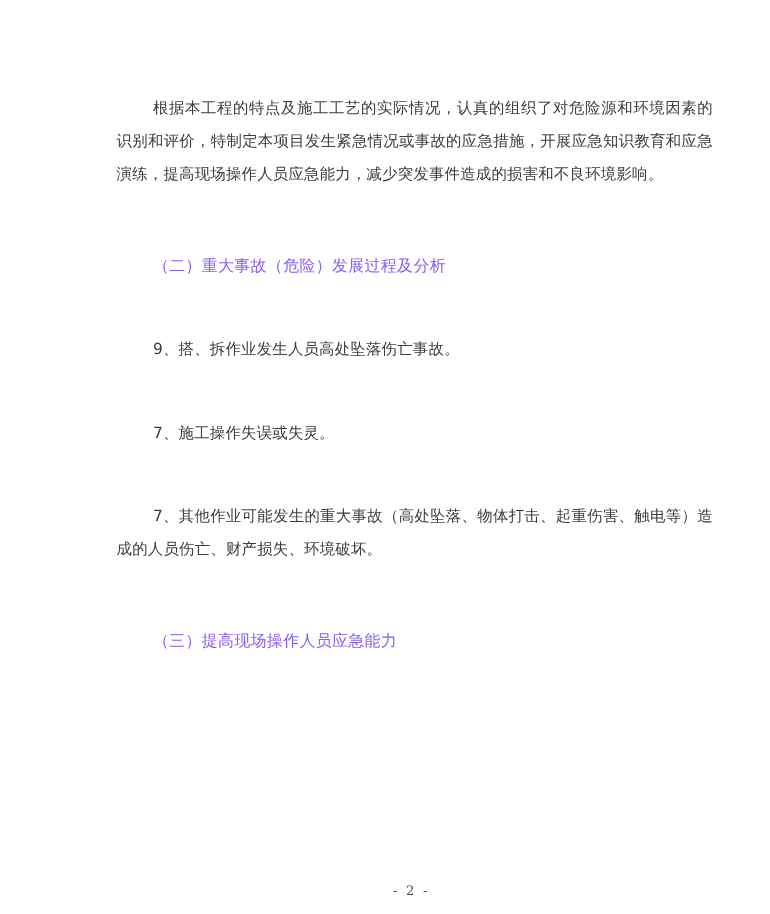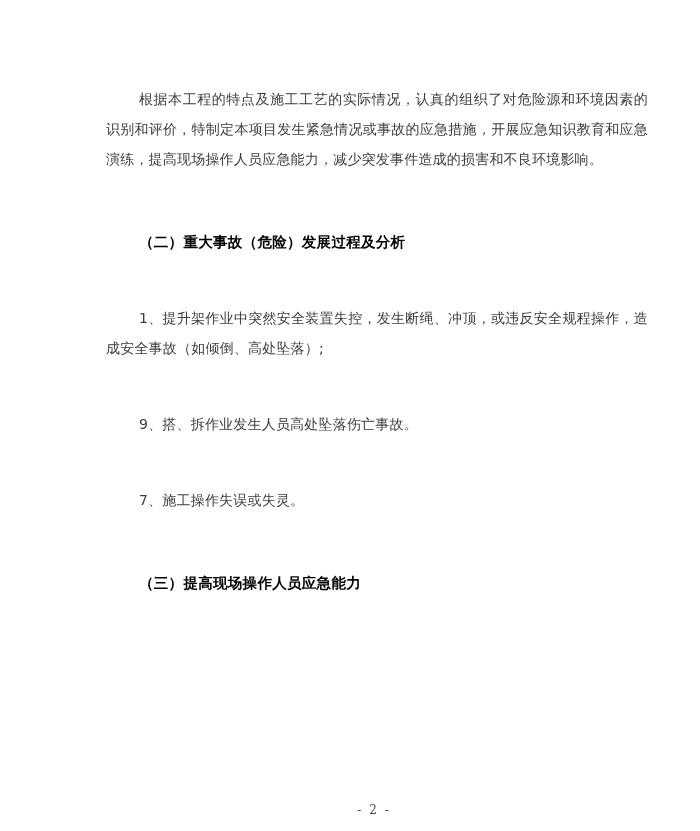--- a/index.html
+++ b/index.html
@@ -31,22 +31,22 @@
     color: #3c3c3c;
     text-align: justify;
     text-indent: 33px;
     margin-bottom: 22px;
     letter-spacing: 0.2px;
   }
 
   .heading {
     font-size: 14.5px;
     line-height: 30px;
-    font-weight: 700;
-    color: #000000;
+    font-weight: 400;
+    color: #8b5cf6;
     text-indent: 33px;
     margin-bottom: 22px;
     letter-spacing: 0.3px;
     margin-top: 29px;
   }
 
   .footer {
     position: absolute;
     left: 0;
     top: 763px;
@@ -64,29 +64,29 @@
 </head>
 <body>
 
 <div class="page">
   <div class="content">
 
     <p class="para">根据本工程的特点及施工工艺的实际情况，认真的组织了对危险源和环境因素的识别和评价，特制定本项目发生紧急情况或事故的应急措施，开展应急知识教育和应急演练，提高现场操作人员应急能力，减少突发事件造成的损害和不良环境影响。</p>
 
     <p class="heading">（二）重大事故（危险）发展过程及分析</p>
 
-    <p class="para">1、提升架作业中突然安全装置失控，发生断绳、冲顶，或违反安全规程操作，造成安全事故（如倾倒、高处坠落）;</p>
 
 
     <p class="para">9、搭、拆作业发生人员高处坠落伤亡事故。</p>
 
     <p class="para">7、施工操作失误或失灵。</p>
 
 
 
+    <p class="para">7、其他作业可能发生的重大事故（高处坠落、物体打击、起重伤害、触电等）造成的人员伤亡、财产损失、环境破坏。</p>
 
     <p class="heading">（三）提高现场操作人员应急能力</p>
 
 
   </div>
 
   <div class="footer">
     <span class="page-number">- 2 -</span>
   </div>
 </div>

